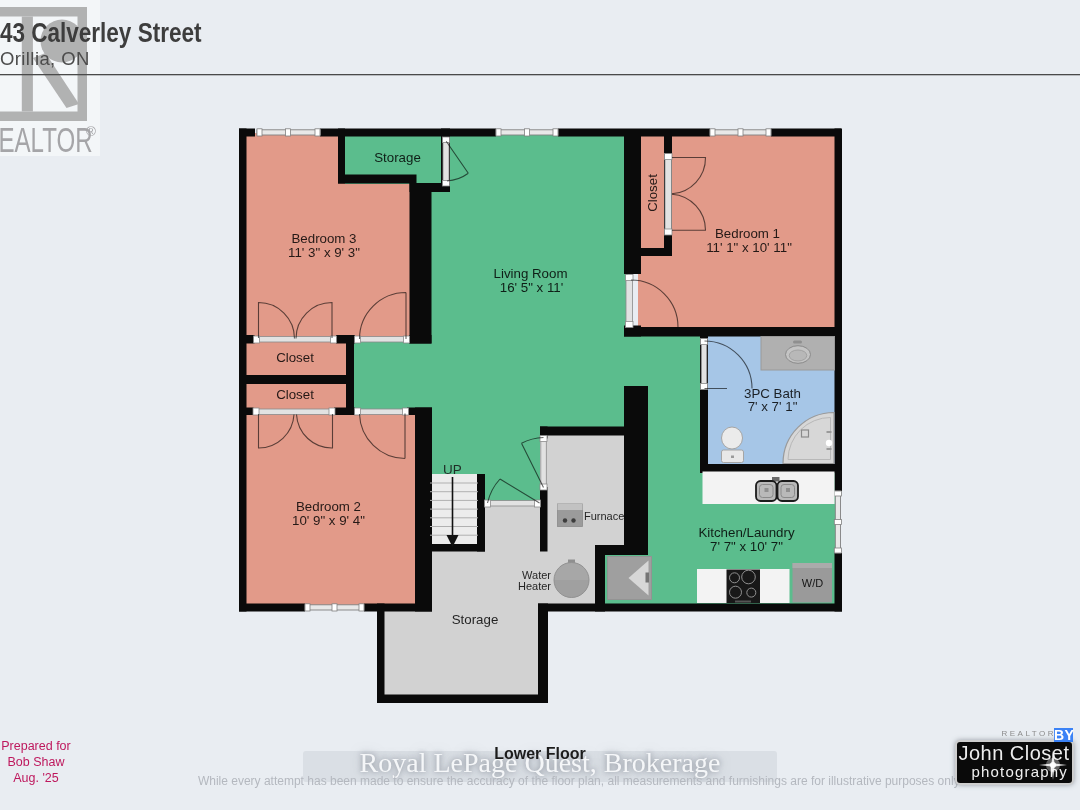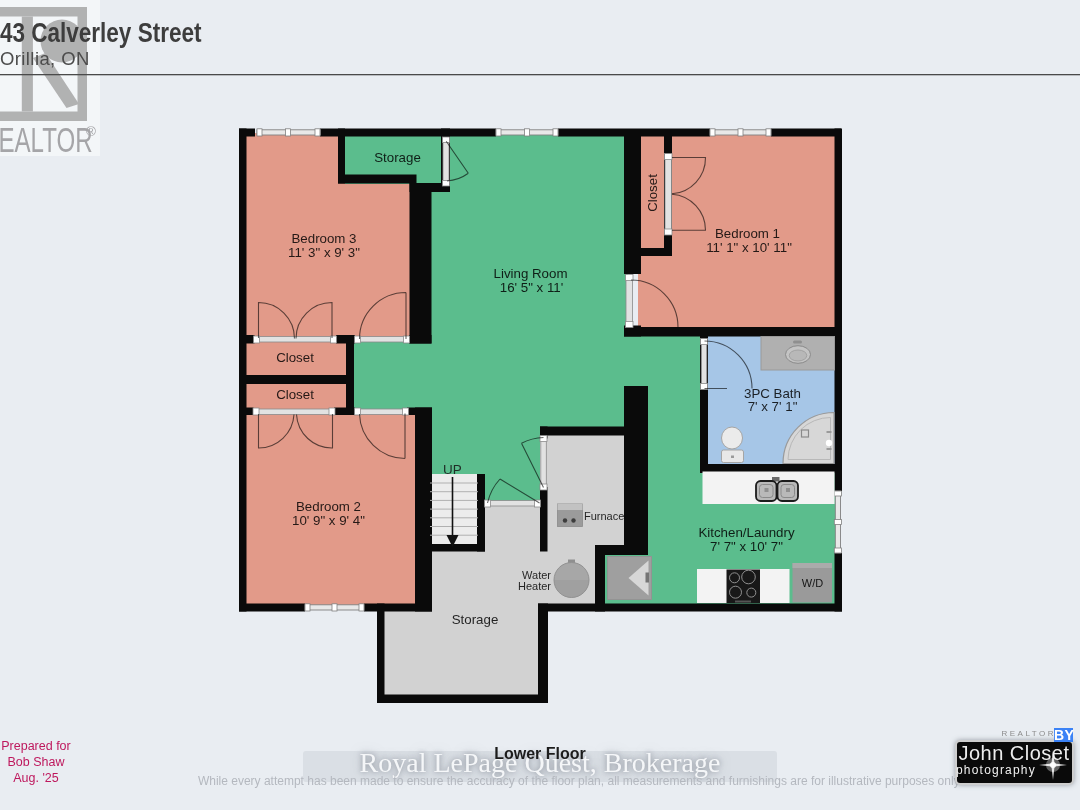--- a/index.html
+++ b/index.html
@@ -388,21 +388,21 @@
 <div style="position:absolute;left:0;top:745px;width:1080px;text-align:center;font-size:16px;font-weight:bold;color:#1c1c1c;">Lower Floor</div>
 
 <div style="position:absolute;left:0;top:774px;width:1080px;text-align:center;font-size:12px;color:#b4b8bf;padding-left:40px;">While every attempt has been made to ensure the accuracy of the floor plan, all measurements and furnishings are for illustrative purposes only.</div>
 
 <div style="position:absolute;left:0;top:738px;width:72px;text-align:center;font-size:12.5px;color:#be185d;line-height:16px;">Prepared for<br>Bob Shaw<br>Aug. '25</div>
 
 <div style="position:absolute;left:955px;top:740px;width:115px;height:41px;background:#0a0a0a;border:2px solid rgba(255,255,255,0.8);border-radius:5px;box-shadow:0 0 5px rgba(120,126,135,0.7);"></div>
 <div style="position:absolute;left:998px;top:729px;width:58px;text-align:right;font-size:8px;letter-spacing:2.5px;color:#8b8b8b;">REALTOR</div>
 <div style="position:absolute;left:1054px;top:727.5px;width:19px;height:14px;background:#3b82f6;color:#fff;font-size:14px;font-weight:bold;text-align:center;line-height:14px;letter-spacing:0.5px;">BY</div>
 <div style="position:absolute;left:956px;top:742px;width:116px;text-align:center;font-size:20px;color:#ededed;letter-spacing:0.5px;">John Closet</div>
-<div style="position:absolute;left:956px;top:763px;width:112px;font-size:12px;color:#f0f0f0;letter-spacing:1.2px;">photography</div>
+<div style="position:absolute;left:956px;top:763px;width:112px;text-align:right;font-size:15px;color:#f0f0f0;letter-spacing:1.2px;">photography</div>
 <svg style="position:absolute;left:1036px;top:748px;" width="34" height="34" viewBox="0 0 34 34">
 
   <g>
     <circle cx="17" cy="17" r="7" fill="rgba(255,255,255,0.35)"></circle>
     <circle cx="17" cy="17" r="3" fill="rgba(255,255,255,0.9)"></circle>
     <path d="M17,2 L18.5,15.5 L31,17 L18.5,18.5 L17,32 L15.5,18.5 L3,17 L15.5,15.5 Z" fill="rgba(255,255,255,0.85)"></path>
   </g>
 </svg>
 
 </body></html>

